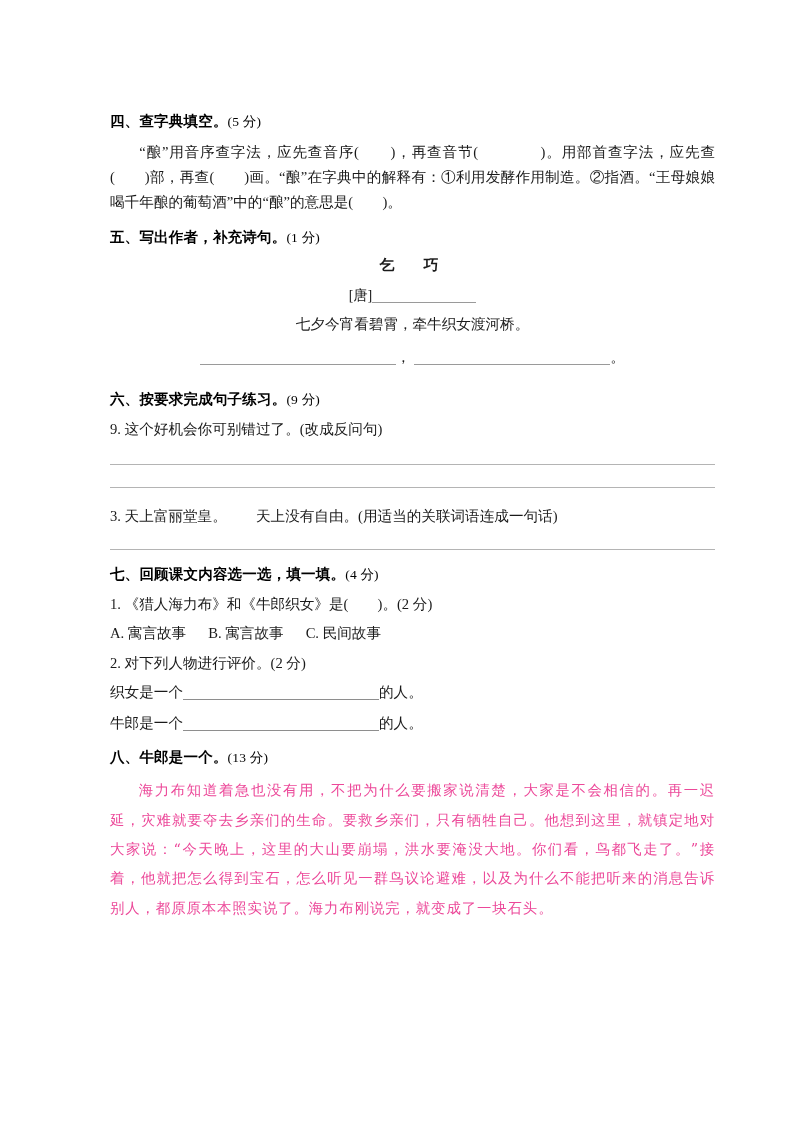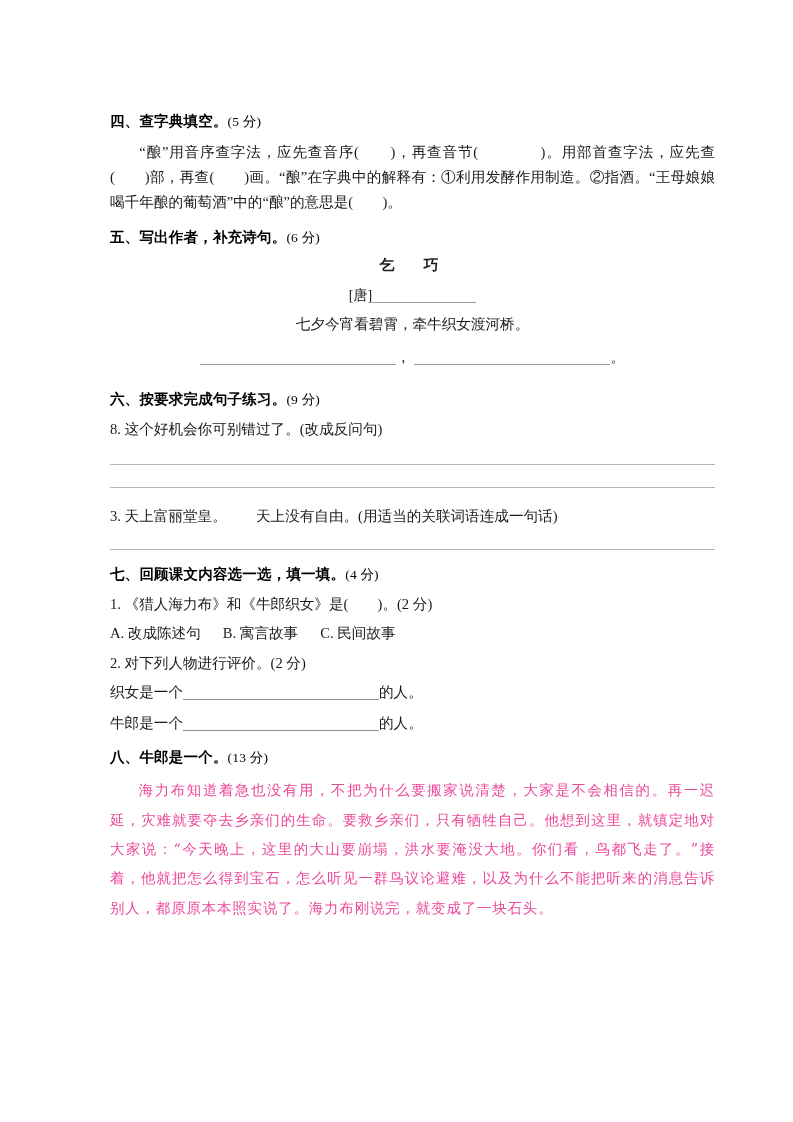--- a/index.html
+++ b/index.html
@@ -147,59 +147,59 @@
     <p class="sec-head">
       <span>四、查字典填空。</span><span class="pts">(5 分)</span>
     </p>
     <p class="para indent">“酿”用音序查字法，应先查音序(　　)，再查音节(　　　　)。用部首查字法，应先查(　　)部，再查(　　)画。“酿”在字典中的解释有：①利用发酵作用制造。②指酒。“王母娘娘喝千年酿的葡萄酒”中的“酿”的意思是(　　)。</p>
   </div>
 
   <div class="gap-md"></div>
 
   <div>
     <p class="sec-head">
-      <span>五、写出作者，补充诗句。</span><span class="pts">(6 分)</span>
+      <span>五、写出作者，补充诗句。</span><span class="pts">(1 分)</span>
     </p>
     <div class="poem-wrap">
       <div class="poem-title">乞　巧</div>
       <div class="poem-author">
         <span>[唐]</span><span class="blank"></span>
       </div>
       <div class="poem-line">七夕今宵看碧霄，牵牛织女渡河桥。</div>
       <div class="poem-fill">
         <span class="blank"></span><span>，</span> <span class="blank"></span><span>。</span>
       </div>
     </div>
   </div>
 
   <div class="gap-lg"></div>
 
   <div>
     <p class="sec-head">
       <span>六、按要求完成句子练习。</span><span class="pts">(9 分)</span>
     </p>
 
-    <p class="qline">8. 这个好机会你可别错过了。(改成反问句)</p>
+    <p class="qline">9. 这个好机会你可别错过了。(改成反问句)</p>
     <div class="ansrule"></div>
 
     <div class="ansrule"></div>
 
     <p class="qline">3. 天上富丽堂皇。　　天上没有自由。(用适当的关联词语连成一句话)</p>
     <div class="ansrule tight"></div>
   </div>
 
   <div>
     <p class="sec-head">
       <span>七、回顾课文内容选一选，填一填。</span><span class="pts">(4 分)</span>
     </p>
 
     <p class="qline">1. 《猎人海力布》和《牛郎织女》是(　　)。(2 分)</p>
 
     <p class="qline opts">
-      <span>A. 改成陈述句</span><span class="gap"></span><span>B. 寓言故事</span><span class="gap"></span><span>C. 民间故事</span>
+      <span>A. 寓言故事</span><span class="gap"></span><span>B. 寓言故事</span><span class="gap"></span><span>C. 民间故事</span>
     </p>
 
     <p class="qline">2. 对下列人物进行评价。(2 分)</p>
 
     <p class="fillline">
       <span>织女是一个</span><span class="blank"></span><span>的人。</span>
     </p>
     <p class="fillline">
       <span>牛郎是一个</span><span class="blank"></span><span>的人。</span>
     </p>

